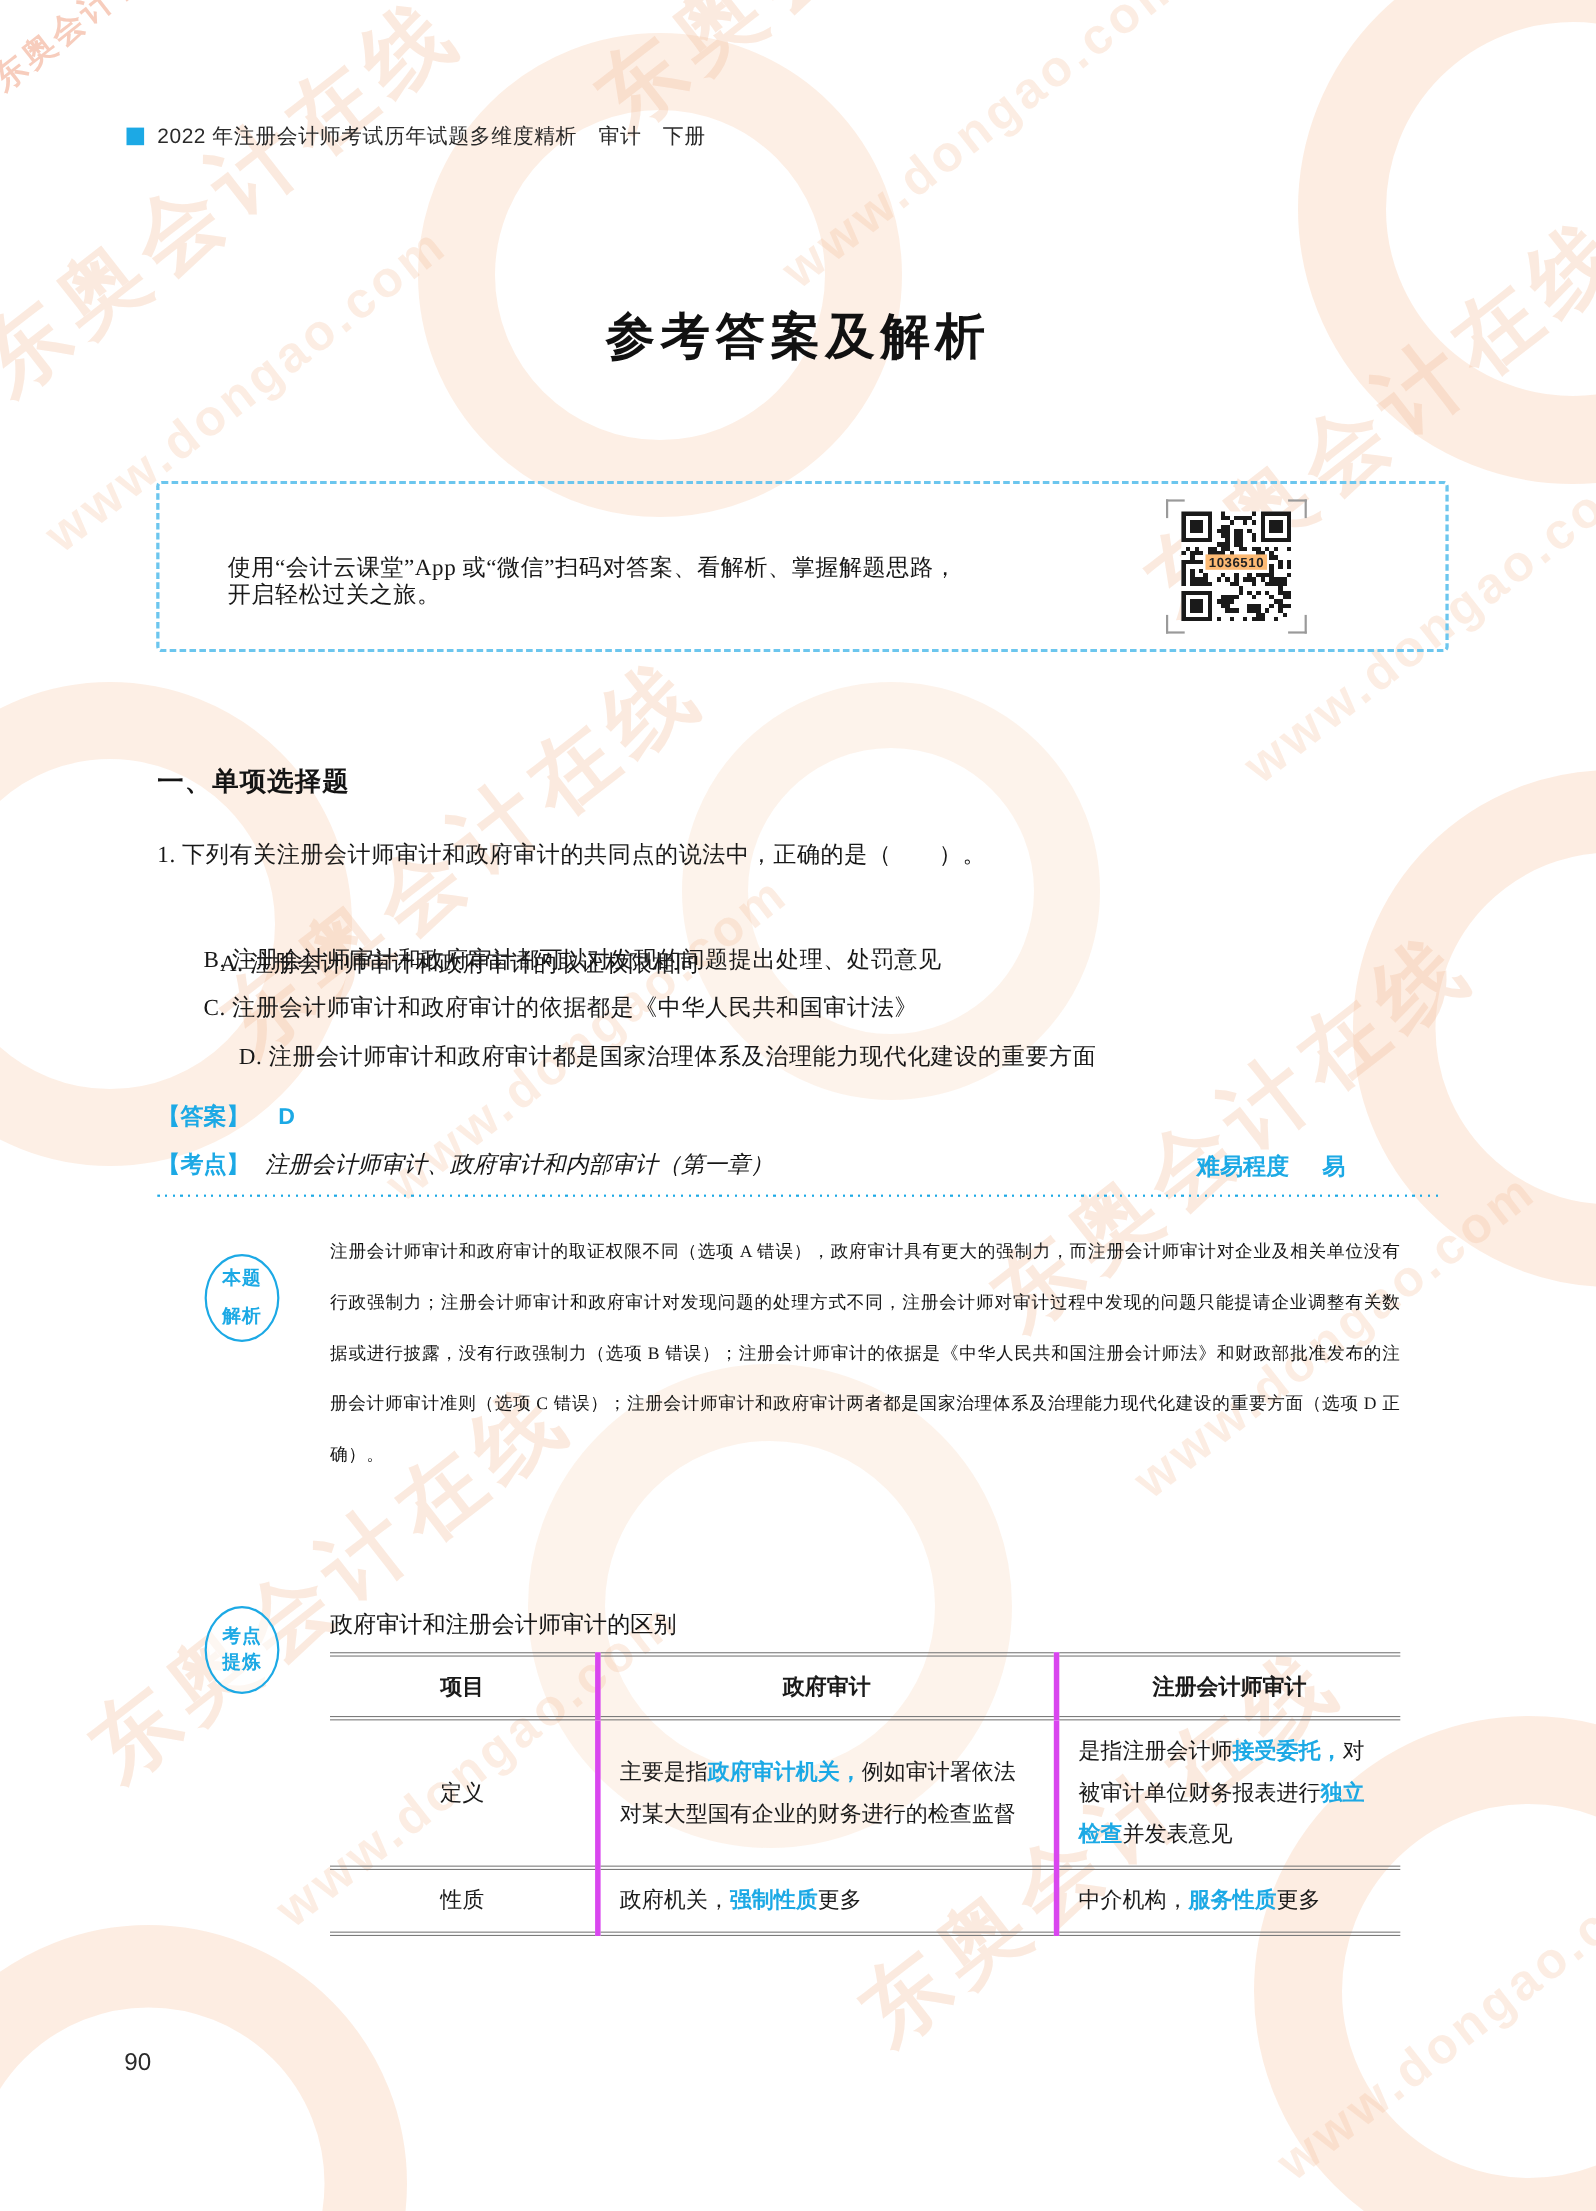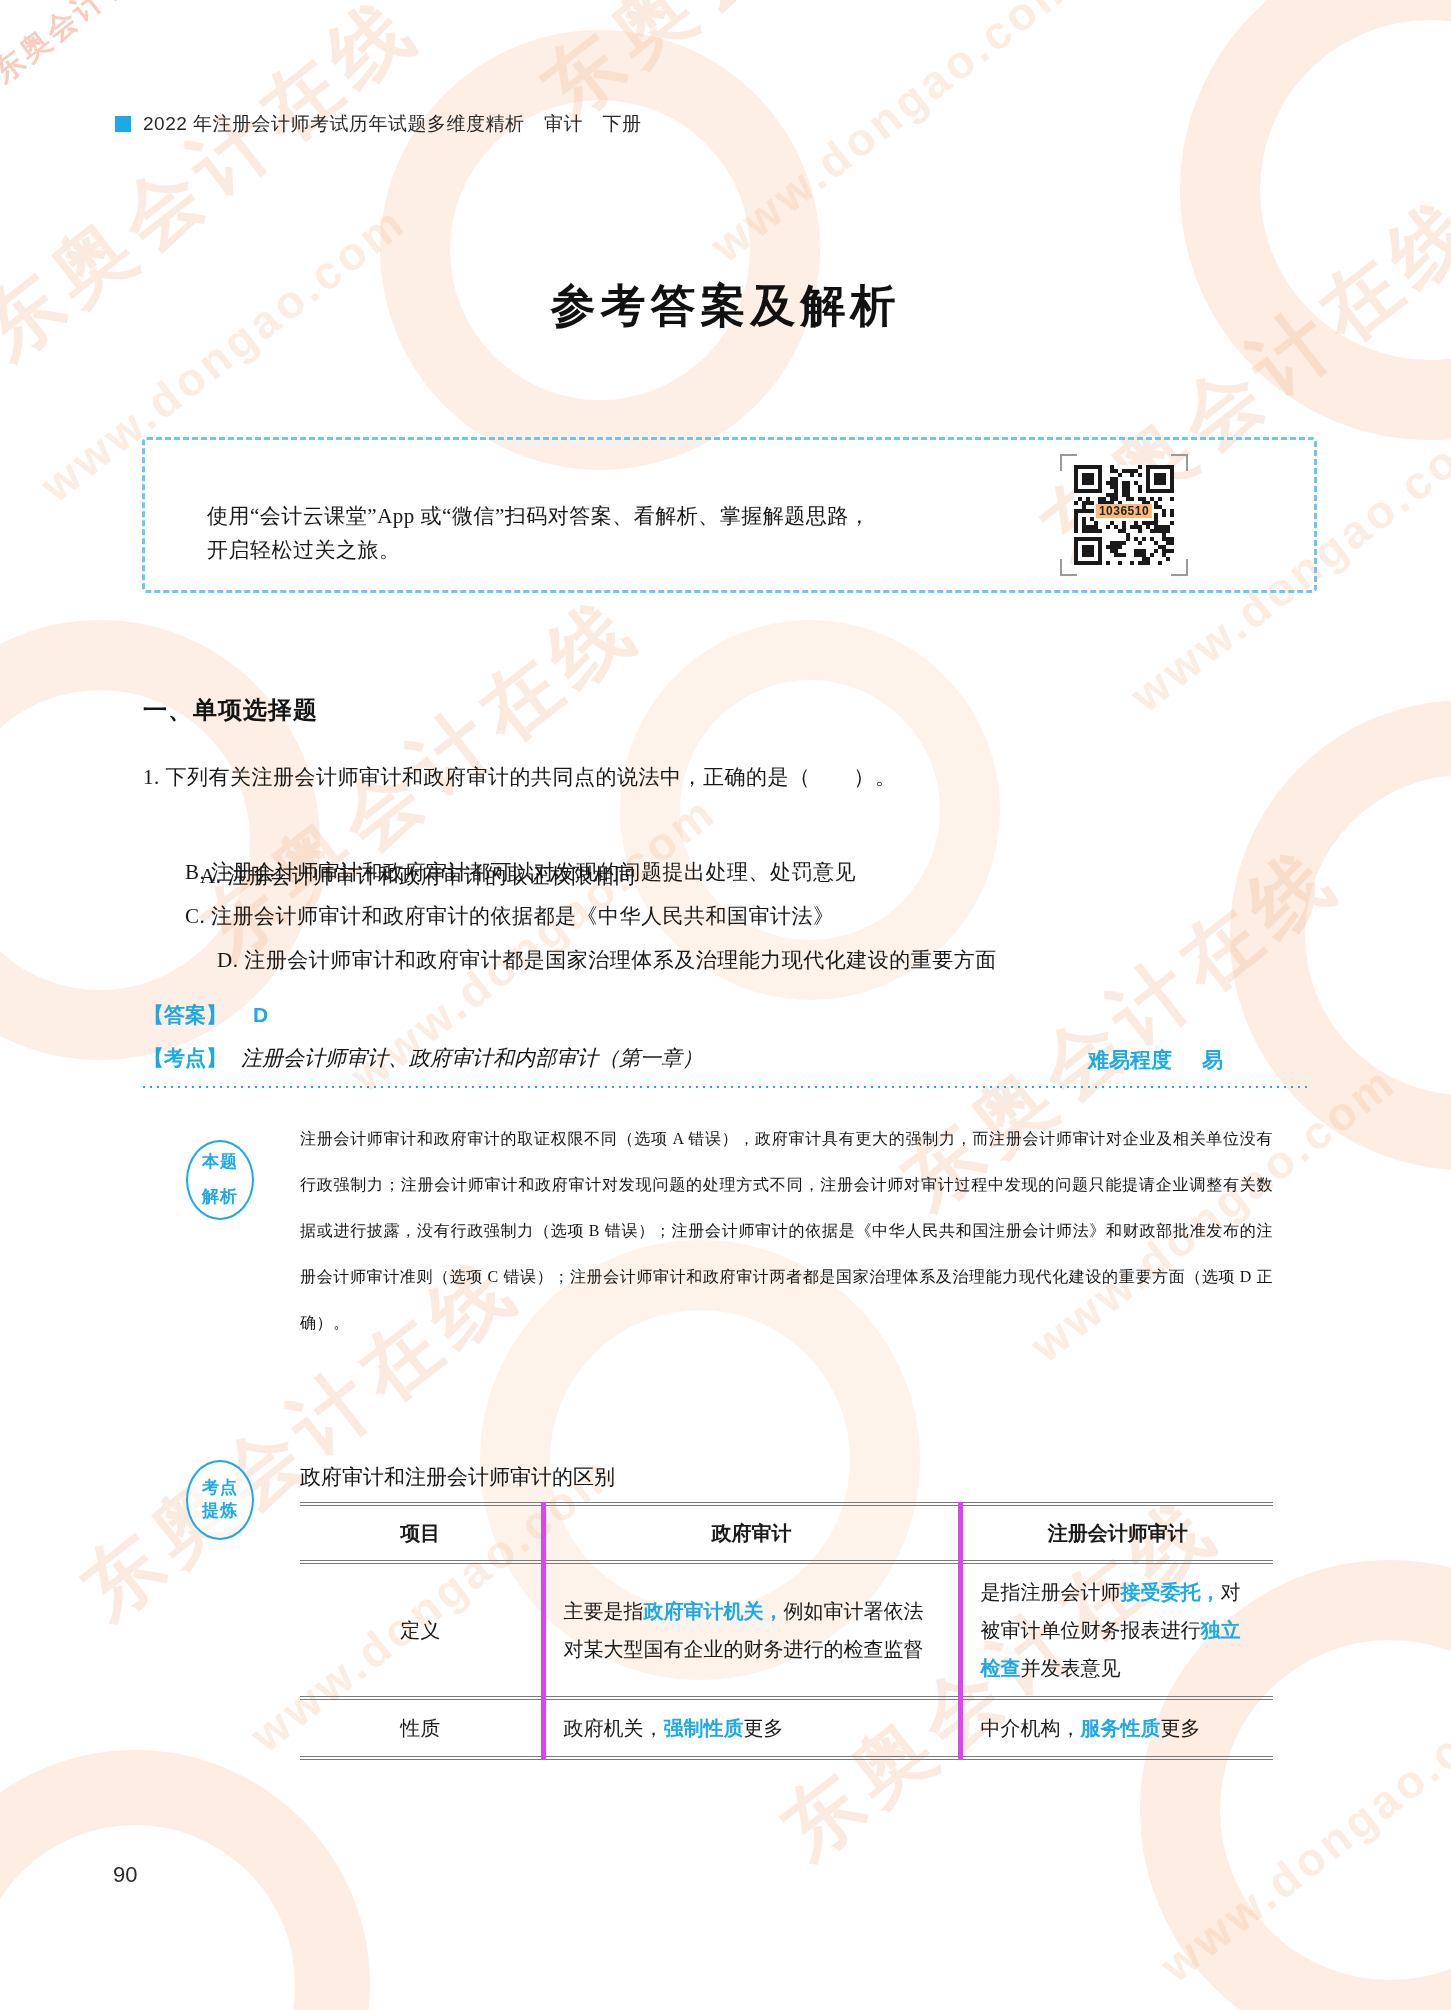--- a/index.html
+++ b/index.html
@@ -20,21 +20,21 @@
   .page-header { position:absolute; left:115px; top:111px; display:flex; align-items:center; }
   .hdr-square { width:16px; height:16px; background:var(--accent); margin-right:12px; flex:0 0 auto; }
   .hdr-title { font-size:19px; color:#2a2a2a; letter-spacing:0.5px; }
   .main-title { position:absolute; left:0; top:276px; width:100%; margin:0; text-align:center;
     font-family:"Liberation Serif", serif; font-size:45px; font-weight:bold; letter-spacing:5px; color:#111; }
   
   .notice-box { position:absolute; left:142px; top:437px; width:1169px; height:150px;
     border:3px dashed #6cc6ee; border-radius:5px; background:transparent; }
   .notice-line { position:absolute; left:62px; margin:0; font-family:"Liberation Serif", serif;
     font-size:21px; color:#181818; letter-spacing:0.5px; }
-  .notice-l1 { top:62px; } .notice-l2 { top:96px; }
+  .notice-l1 { top:62px; } .notice-l2 { top:86px; }
   .qr-frame { position:absolute; left:915px; top:14px; width:128px; height:122px; }
   .qr-frame .c { position:absolute; width:15px; height:15px; border:0 solid #9a9a9a; }
   .qr-frame .tl { left:0; top:0; border-left-width:2px; border-top-width:2px; }
   .qr-frame .tr { right:0; top:0; border-right-width:2px; border-top-width:2px; }
   .qr-frame .bl { left:0; bottom:0; border-left-width:2px; border-bottom-width:2px; }
   .qr-frame .br { right:0; bottom:0; border-right-width:2px; border-bottom-width:2px; }
   .qr { position:absolute; left:14px; top:11px; width:100px; height:100px; background:#fff; }
   .qr svg { width:100%; height:100%; display:block; }
   .qr-label { position:absolute; left:50%; top:46%; transform:translate(-50%,-50%);
     background:#fdba74; padding:0 3px; font-size:12px; font-weight:bold; color:#222; letter-spacing:0.5px; }

